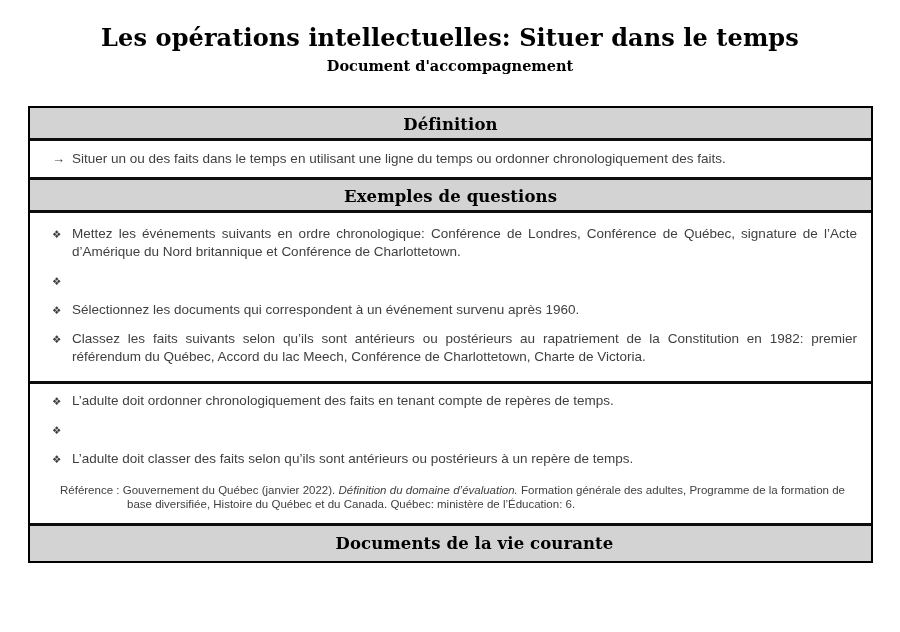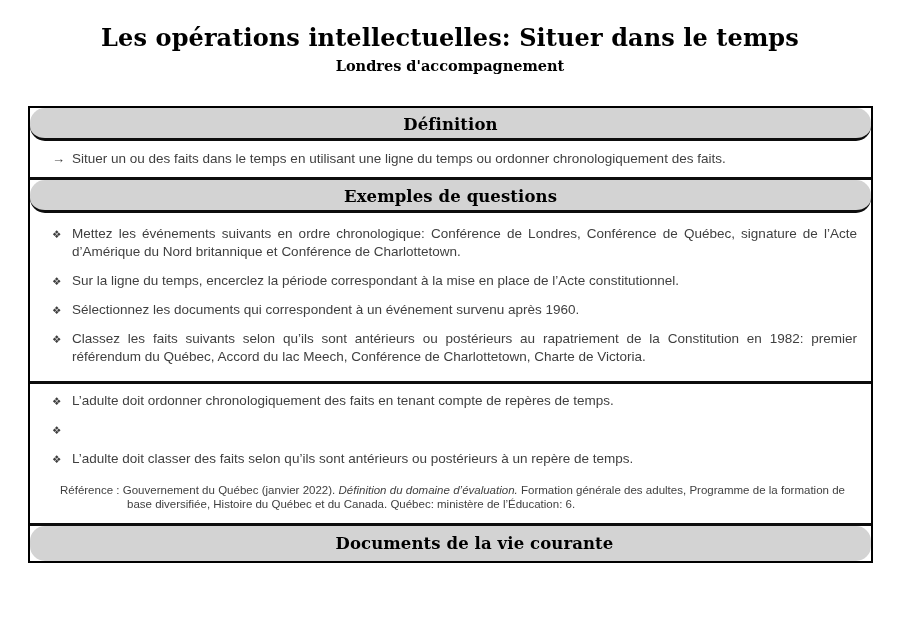--- a/index.html
+++ b/index.html
@@ -47,21 +47,20 @@
   .sec-header {
     background: var(--header-bg);
     text-align: center;
     font-family: "DejaVu Serif", serif;
     font-weight: bold;
     font-size: 16.5px;
     color: #000;
     height: 33px;
     line-height: 33px;
     letter-spacing: 0.1px;
-    border-radius: 15px;
   }
   .sec-header.tall { height: 35px; line-height: 35px; }
   .def-row { padding: 9px 10px 9px 22px; }
   .q-row { padding: 12px 14px 15px 22px; }
   .b-row { padding: 8px 14px 11px 22px; }
   .item {
     display: flex;
     margin: 0 0 11px 0;
     color: var(--body-text);
     font-size: 13.5px;
@@ -87,21 +86,21 @@
     line-height: 14px;
     color: var(--body-text);
     text-align: justify;
   }
   .reference .ital { font-style: italic; }
 </style>
 </head>
 <body>
 
 <h1 class="doc-title">Les opérations intellectuelles: Situer dans le temps</h1>
-<h2 class="doc-subtitle">Londres d'accompagnement</h2>
+<h2 class="doc-subtitle">Document d'accompagnement</h2>
 
 <div class="content-table">
 
   <div class="row sec-header">Définition</div>
 
   <div class="row def-row">
     <div class="item">
       <span class="bullet arrow">→</span>
       <span class="item-text">Situer un ou des faits dans le temps en utilisant une ligne du temps ou ordonner chronologiquement des faits.</span>
     </div>
@@ -109,21 +108,20 @@
 
   <div class="row sec-header">Exemples de questions</div>
 
   <div class="row q-row">
     <div class="item">
       <span class="bullet">❖</span>
       <span class="item-text">Mettez les événements suivants en ordre chronologique: Conférence de Londres, Conférence de Québec, signature de l’Acte d’Amérique du Nord britannique et Conférence de Charlottetown.</span>
     </div>
     <div class="item">
       <span class="bullet">❖</span>
-      <span class="item-text">Sur la ligne du temps, encerclez la période correspondant à la mise en place de l’Acte constitutionnel.</span>
     </div>
     <div class="item">
       <span class="bullet">❖</span>
       <span class="item-text">Sélectionnez les documents qui correspondent à un événement survenu après 1960.</span>
     </div>
     <div class="item">
       <span class="bullet">❖</span>
       <span class="item-text">Classez les faits suivants selon qu’ils sont antérieurs ou postérieurs au rapatriement de la Constitution en 1982: premier référendum du Québec, Accord du lac Meech, Conférence de Charlottetown, Charte de Victoria.</span>
     </div>
   </div>

